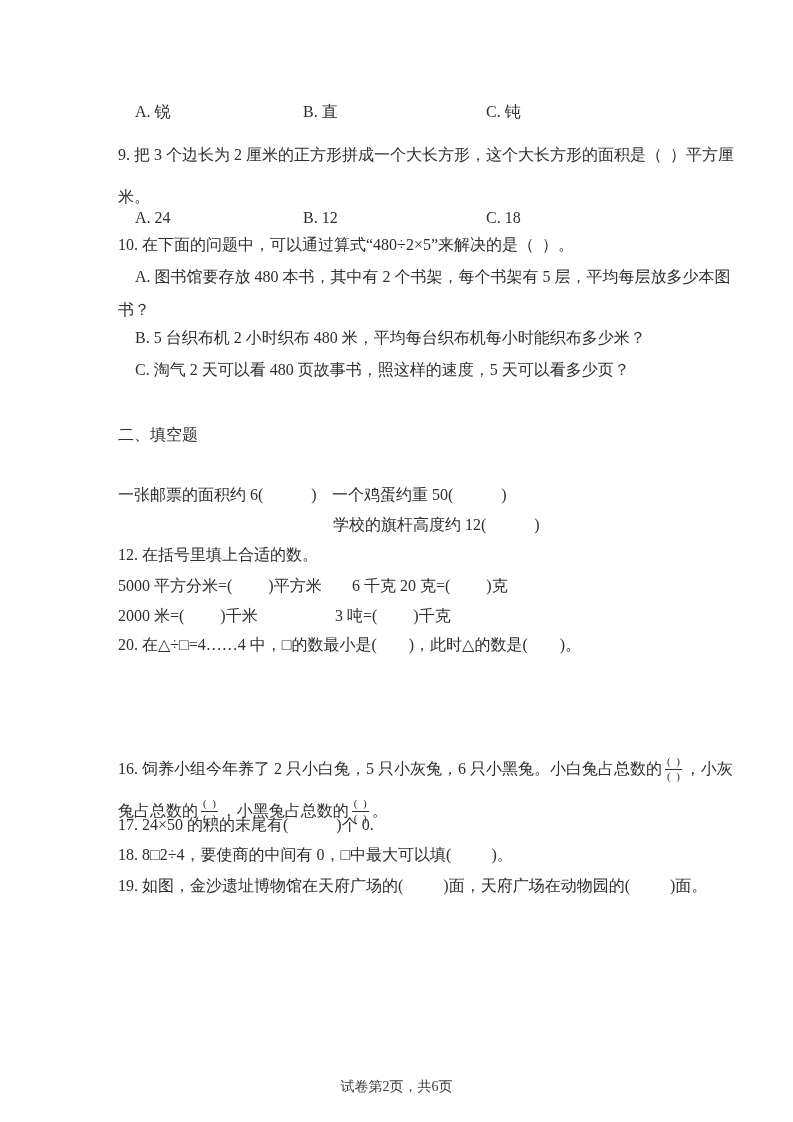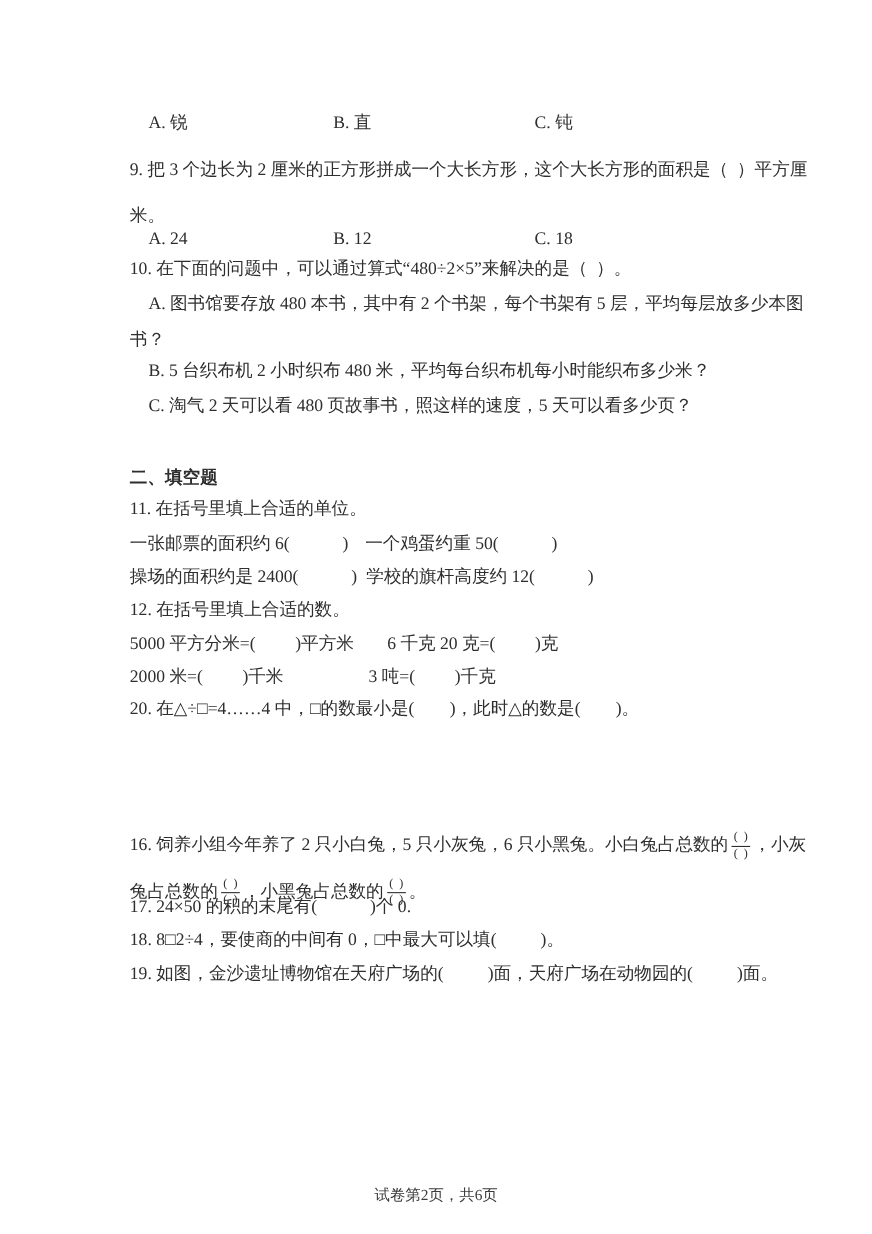--- a/index.html
+++ b/index.html
@@ -11,21 +11,21 @@
     font-family: "Liberation Serif", "DejaVu Serif", serif;
     font-size: 16px;
     color: #2e2e2e;
     overflow: hidden;
   }
   .abs {
     position: absolute;
     white-space: pre;
     line-height: 20px;
   }
-  .bold { font-weight: bold; }
+  .bold { font-weight: normal; }
   .fracline {
     position: absolute;
     display: flex;
     align-items: center;
     white-space: pre;
     line-height: 20px;
     margin-top: 25px;
   }
   .frac {
     display: inline-flex;
@@ -68,24 +68,22 @@
   <span class="abs" style="left:486px; top:208px">C. 18</span>
 
   <span class="abs" style="left:118px; top:235px">10. 在下面的问题中，可以通过算式“480÷2×5”来解决的是（  ）。</span>
   <span class="abs" style="left:135px; top:267px">A. 图书馆要存放 480 本书，其中有 2 个书架，每个书架有 5 层，平均每层放多少本图</span>
   <span class="abs" style="left:118px; top:300px">书？</span>
   <span class="abs" style="left:135px; top:328px">B. 5 台织布机 2 小时织布 480 米，平均每台织布机每小时能织布多少米？</span>
   <span class="abs" style="left:135px; top:360px">C. 淘气 2 天可以看 480 页故事书，照这样的速度，5 天可以看多少页？</span>
 
   <span class="abs bold" style="left:118px; top:425px">二、填空题</span>
 
-  <span class="abs" style="left:118px; top:453px">11. 在括号里填上合适的单位。</span>
   <span class="abs" style="left:118px; top:485px">一张邮票的面积约 6(            )</span>
   <span class="abs" style="left:332px; top:485px">一个鸡蛋约重 50(            )</span>
-  <span class="abs" style="left:118px; top:515px">操场的面积约是 2400(            )</span>
   <span class="abs" style="left:333px; top:515px">学校的旗杆高度约 12(            )</span>
 
   <span class="abs" style="left:118px; top:545px">12. 在括号里填上合适的数。</span>
   <span class="abs" style="left:118px; top:576px">5000 平方分米=(         )平方米</span>
   <span class="abs" style="left:352px; top:576px">6 千克 20 克=(         )克</span>
   <span class="abs" style="left:118px; top:606px">2000 米=(         )千米</span>
   <span class="abs" style="left:335px; top:606px">3 吨=(         )千克</span>
 
   <span class="abs" style="left:118px; top:635px">20. 在△÷□=4……4 中，□的数最小是(        )，此时△的数是(        )。</span>
 

